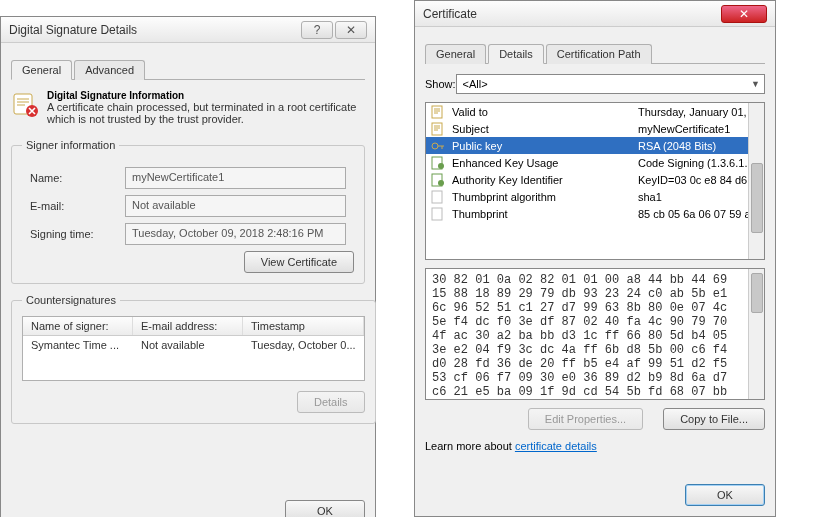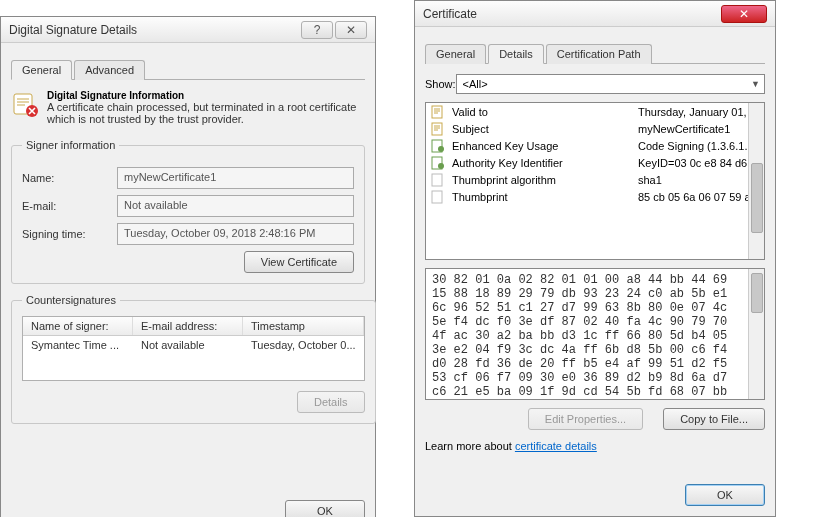--- a/index.html
+++ b/index.html
@@ -85,21 +85,21 @@
   .icon-cert { width:28px;height:28px; display:inline-block; }
   .icon-cert svg{width:28px;height:28px;}
   fieldset {
     border: 1px solid #c8c8c8;
     border-radius: 3px;
     margin: 0 0 10px 0;
     padding: 10px 10px 10px 10px;
     font-size:11px;
   }
   legend { padding: 0 4px; color:#333; }
-  .row { display:flex; align-items:center; gap:10px; margin: 6px 0; }
+  .row { display:flex; align-items:center; gap:10px; margin: 6px 8px; }
   .row .lbl { width: 85px; color:#333; }
   .textbox {
     flex:1;
     border: 1px solid #aaa;
     background: #f5f5f5;
     padding: 3px 6px;
     color:#555;
     height: 22px;
   }
   .btn {
@@ -283,20 +283,28 @@
               <span class="v">Thursday, January 01, 2099 1...</span>
             </div>
             <div class="lvrow">
               <span class="ic"><svg viewBox="0 0 16 14">
                   <rect x="2" y="1" width="10" height="12" fill="#fff" stroke="#c9a94e"></rect>
                   <path d="M4 4h6M4 6h6M4 8h4" stroke="#c9a94e"></path>
                 </svg></span>
               <span class="f">Subject</span>
               <span class="v">myNewCertificate1</span>
             </div>
+            <div class="lvrow sel">
+              <span class="ic"><svg viewBox="0 0 16 14">
+                  <circle cx="5" cy="7" r="3" fill="none" stroke="#c9a94e"></circle>
+                  <path d="M8 7h6M12 7v3" stroke="#c9a94e"></path>
+                </svg></span>
+              <span class="f">Public key</span>
+              <span class="v">RSA (2048 Bits)</span>
+            </div>
             <div class="lvrow">
               <span class="ic"><svg viewBox="0 0 16 14">
                   <rect x="2" y="1" width="10" height="12" fill="#fff" stroke="#6a9e4e"></rect>
                   <circle cx="11" cy="10" r="3" fill="#6a9e4e"></circle>
                 </svg></span>
               <span class="f">Enhanced Key Usage</span>
               <span class="v">Code Signing (1.3.6.1.5.5.7.3.3)</span>
             </div>
             <div class="lvrow">
               <span class="ic"><svg viewBox="0 0 16 14">

